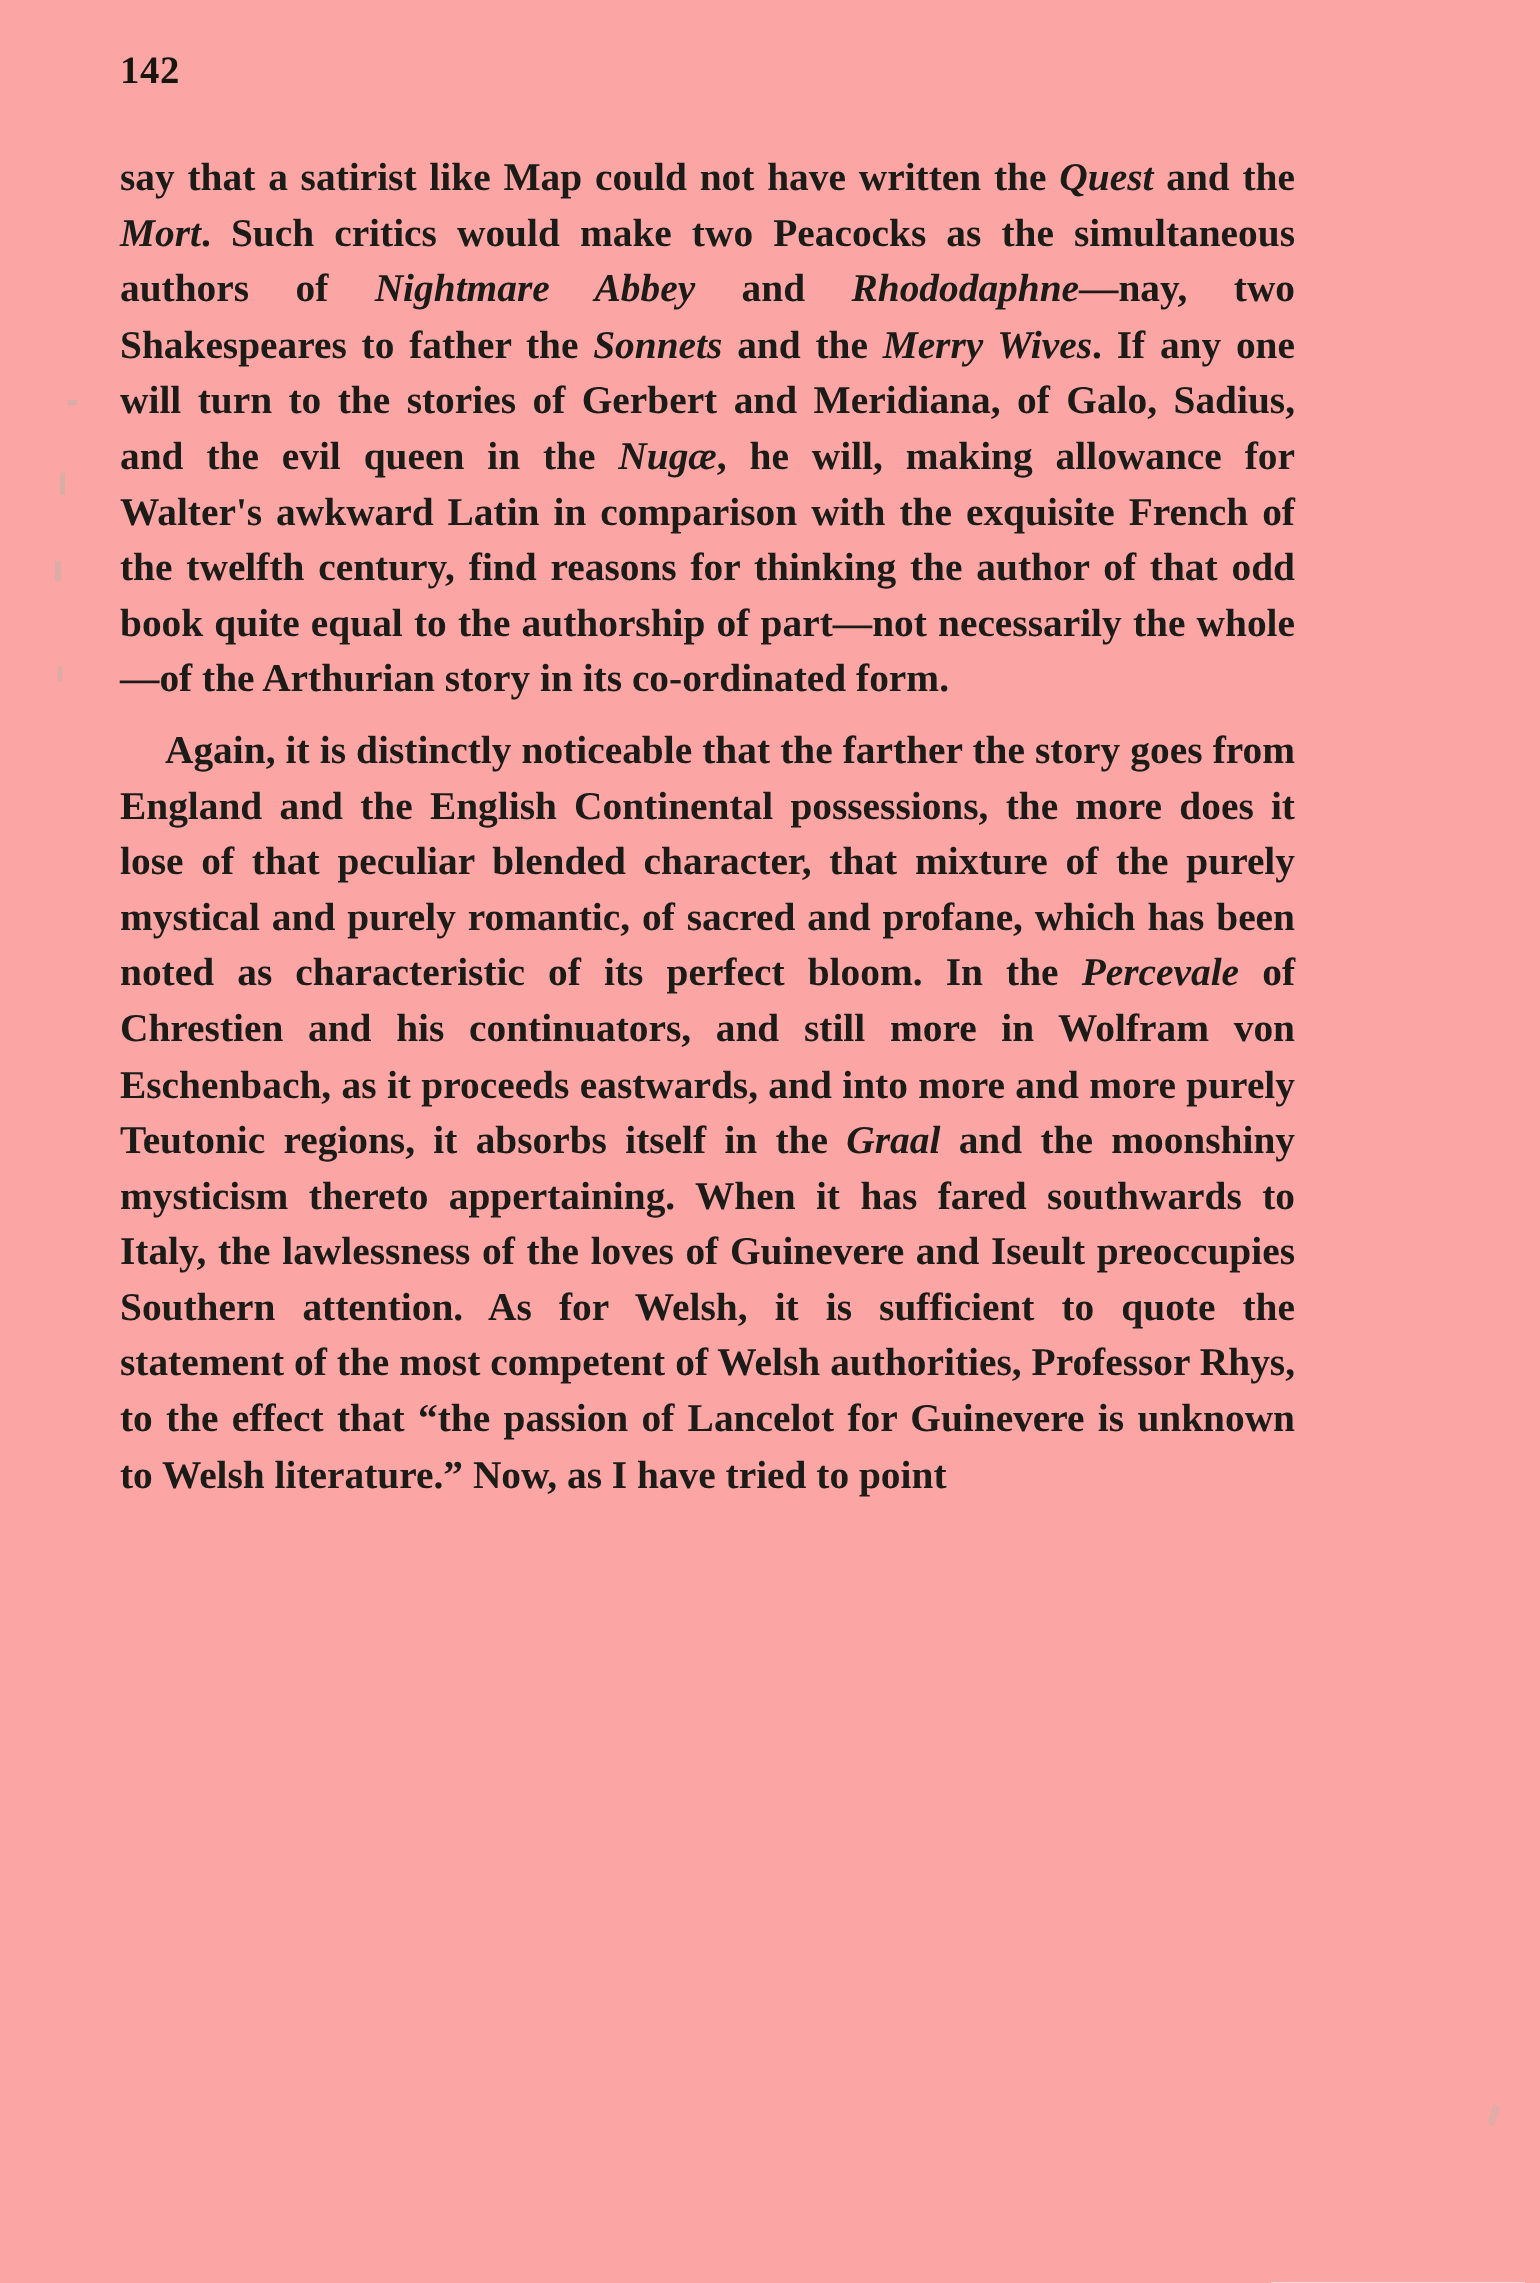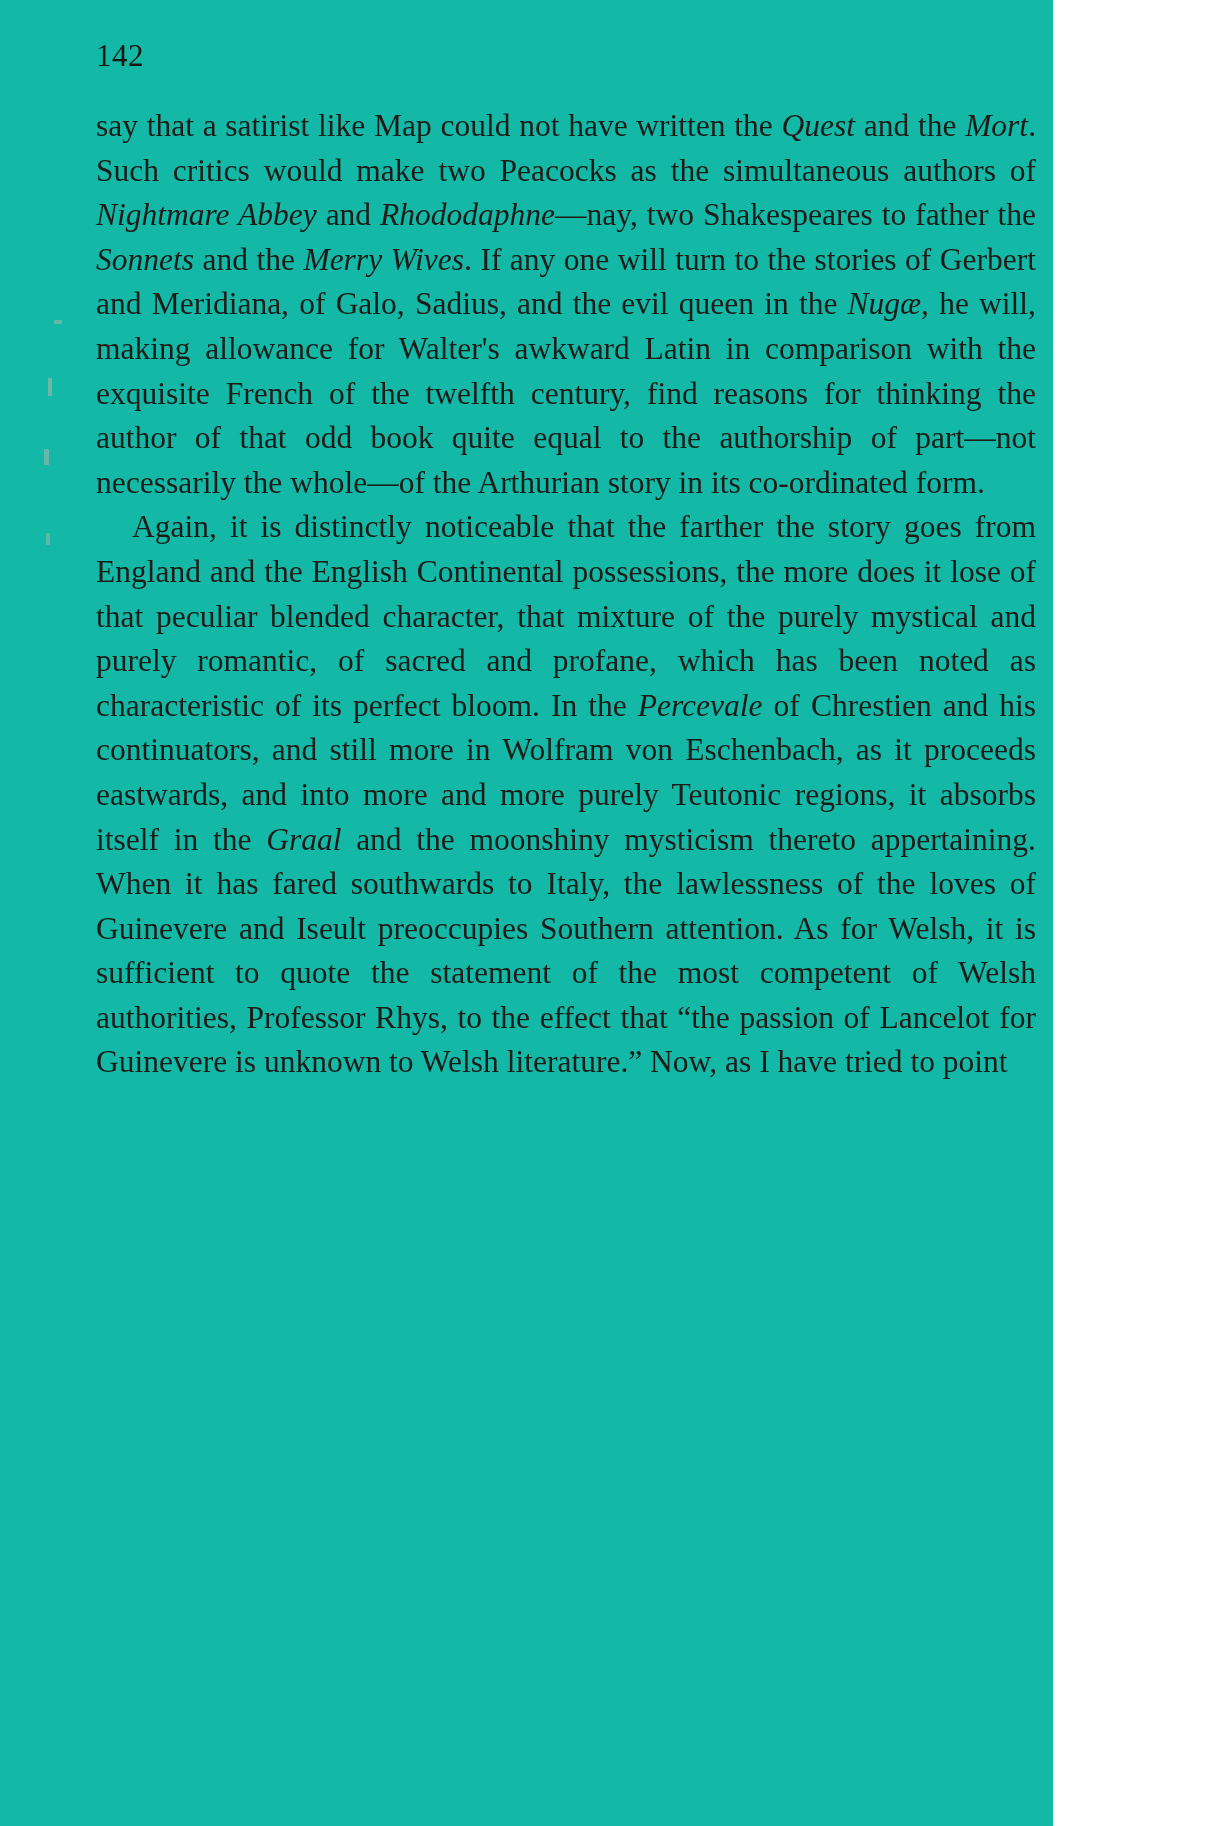--- a/index.html
+++ b/index.html
@@ -2,26 +2,27 @@
 <html><head>
 <meta charset="utf-8">
 <style>
   html, body {
     margin: 0;
     padding: 0;
     background: #ffffff;
   }
   .page {
     position: relative;
-    width: 1053px;
+    width: 1232px;
     height: 1826px;
-    background: #14b8a6;
+    background: #fca5a5;
     font-family: "Liberation Serif", serif;
     color: #1a1a18;
     overflow: hidden;
+    font-weight: bold;
   }
   .header {
     position: absolute;
     top: 38px;
     left: 96px;
     right: 96px;
     height: 44px;
     display: flex;
     align-items: baseline;
   }
@@ -41,38 +42,38 @@
   }
   .running-head .sc {
     font-size: 25px;
   }
   .running-head .small {
     font-size: 21px;
     letter-spacing: 1.1px;
   }
   .body {
     position: absolute;
-    top: 104px;
+    top: 120px;
     left: 96px;
     width: 940px;
   }
   p {
     margin: 0;
     font-size: 31.5px;
     line-height: 44.6px;
     text-align: justify;
     text-justify: inter-word;
     color: #1b1b17;
     -webkit-font-smoothing: antialiased;
   }
   p.indent {
     text-indent: 36px;
   }
   p + p {
-    margin-top: 0;
+    margin-top: 12px;
   }
   i, .it {
     font-style: italic;
   }
   
   .speck {
     position: absolute;
     background: #b9b4a8;
     border-radius: 1px;
   }

